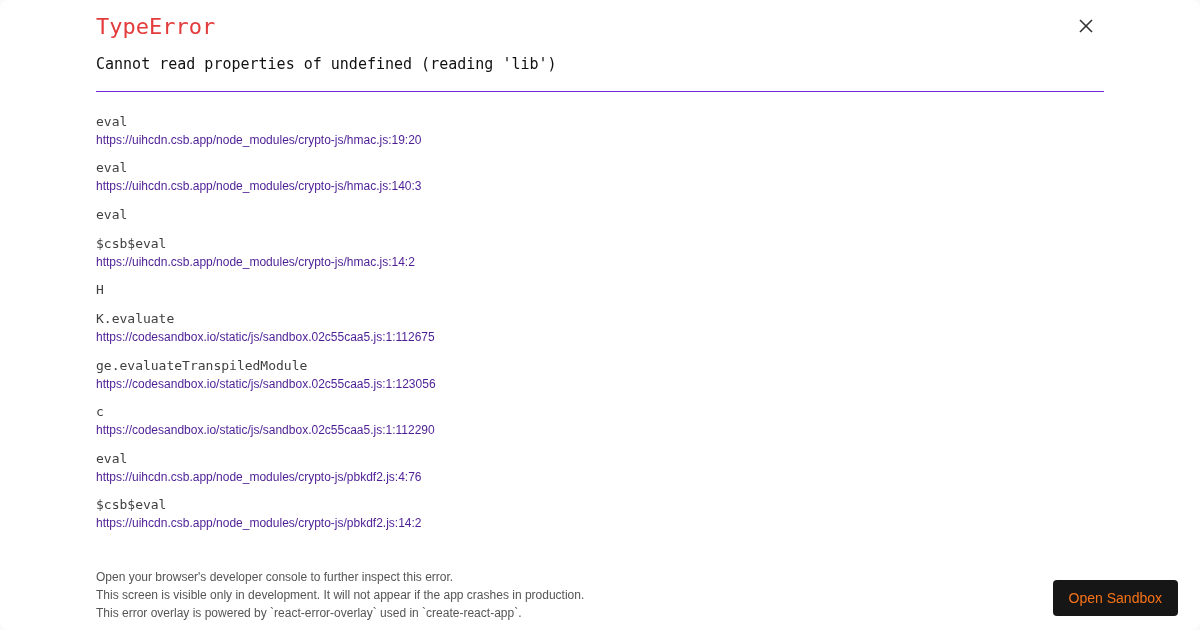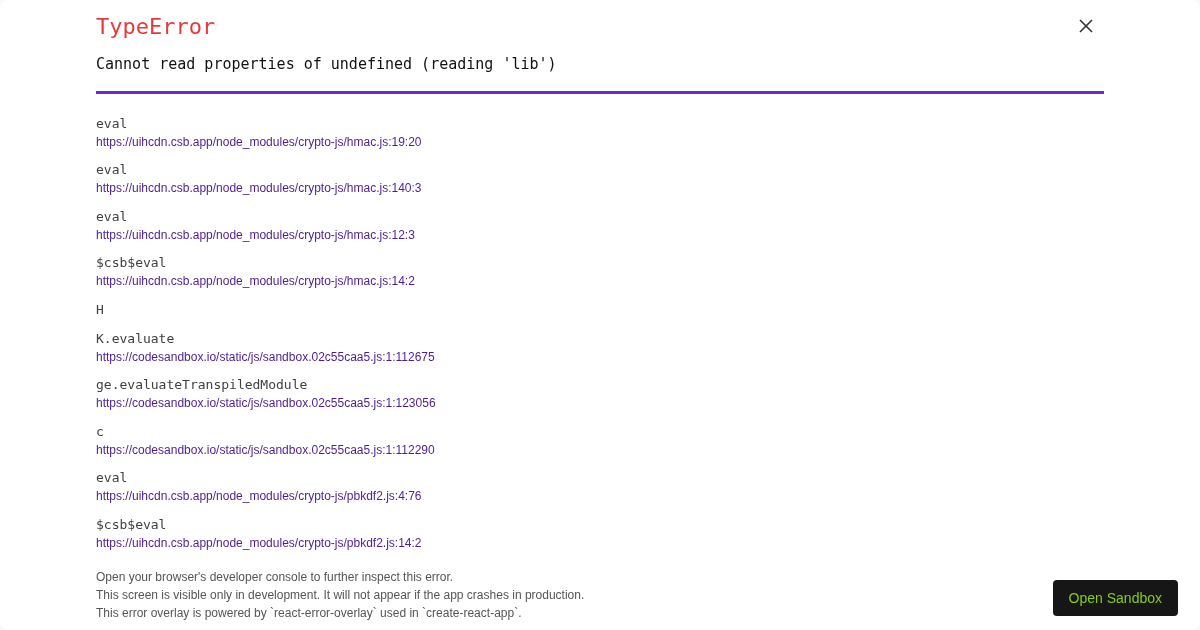--- a/index.html
+++ b/index.html
@@ -36,21 +36,21 @@
     font-size: 22px;
     color: #e33b3b;
     margin-top: 2px;
   }
   .error-message {
     font-family: Consolas, Menlo, monospace;
     font-size: 15px;
     color: #111;
     margin-top: 16px;
     padding-bottom: 18px;
-    border-bottom: 3px solid #6d28d9;
+    border-bottom: 1px solid #6d28d9;
   }
   .stack {
     margin-top: 22px;
     height: 450px;
     overflow: hidden;
     position: relative;
   }
   .frame {
     margin-bottom: 12px;
   }
@@ -75,21 +75,21 @@
     color: #555;
     line-height: 1.5;
     background: #ffffff;
     padding-top: 2px;
   }
   .open-sandbox {
     position: absolute;
     bottom: 14px;
     right: 22px;
     background: #161616;
-    color: #84cc16;
+    color: #f97316;
     font-size: 14px;
     padding: 10px 16px;
     border-radius: 4px;
     cursor: pointer;
     border: none;
     font-family: inherit;
   }
 </style>
 </head>
 <body>
@@ -110,21 +110,20 @@
       <div class="frame">
         <div class="frame-fn">eval</div>
         <div class="frame-loc">https://uihcdn.csb.app/node_modules/crypto-js/hmac.js:19:20</div>
       </div>
       <div class="frame">
         <div class="frame-fn">eval</div>
         <div class="frame-loc">https://uihcdn.csb.app/node_modules/crypto-js/hmac.js:140:3</div>
       </div>
       <div class="frame">
         <div class="frame-fn">eval</div>
-        <div class="frame-loc">https://uihcdn.csb.app/node_modules/crypto-js/hmac.js:12:3</div>
       </div>
       <div class="frame">
         <div class="frame-fn">$csb$eval</div>
         <div class="frame-loc">https://uihcdn.csb.app/node_modules/crypto-js/hmac.js:14:2</div>
       </div>
       <div class="frame">
         <div class="frame-fn">H</div>
       </div>
       <div class="frame">
         <div class="frame-fn">K.evaluate</div>

